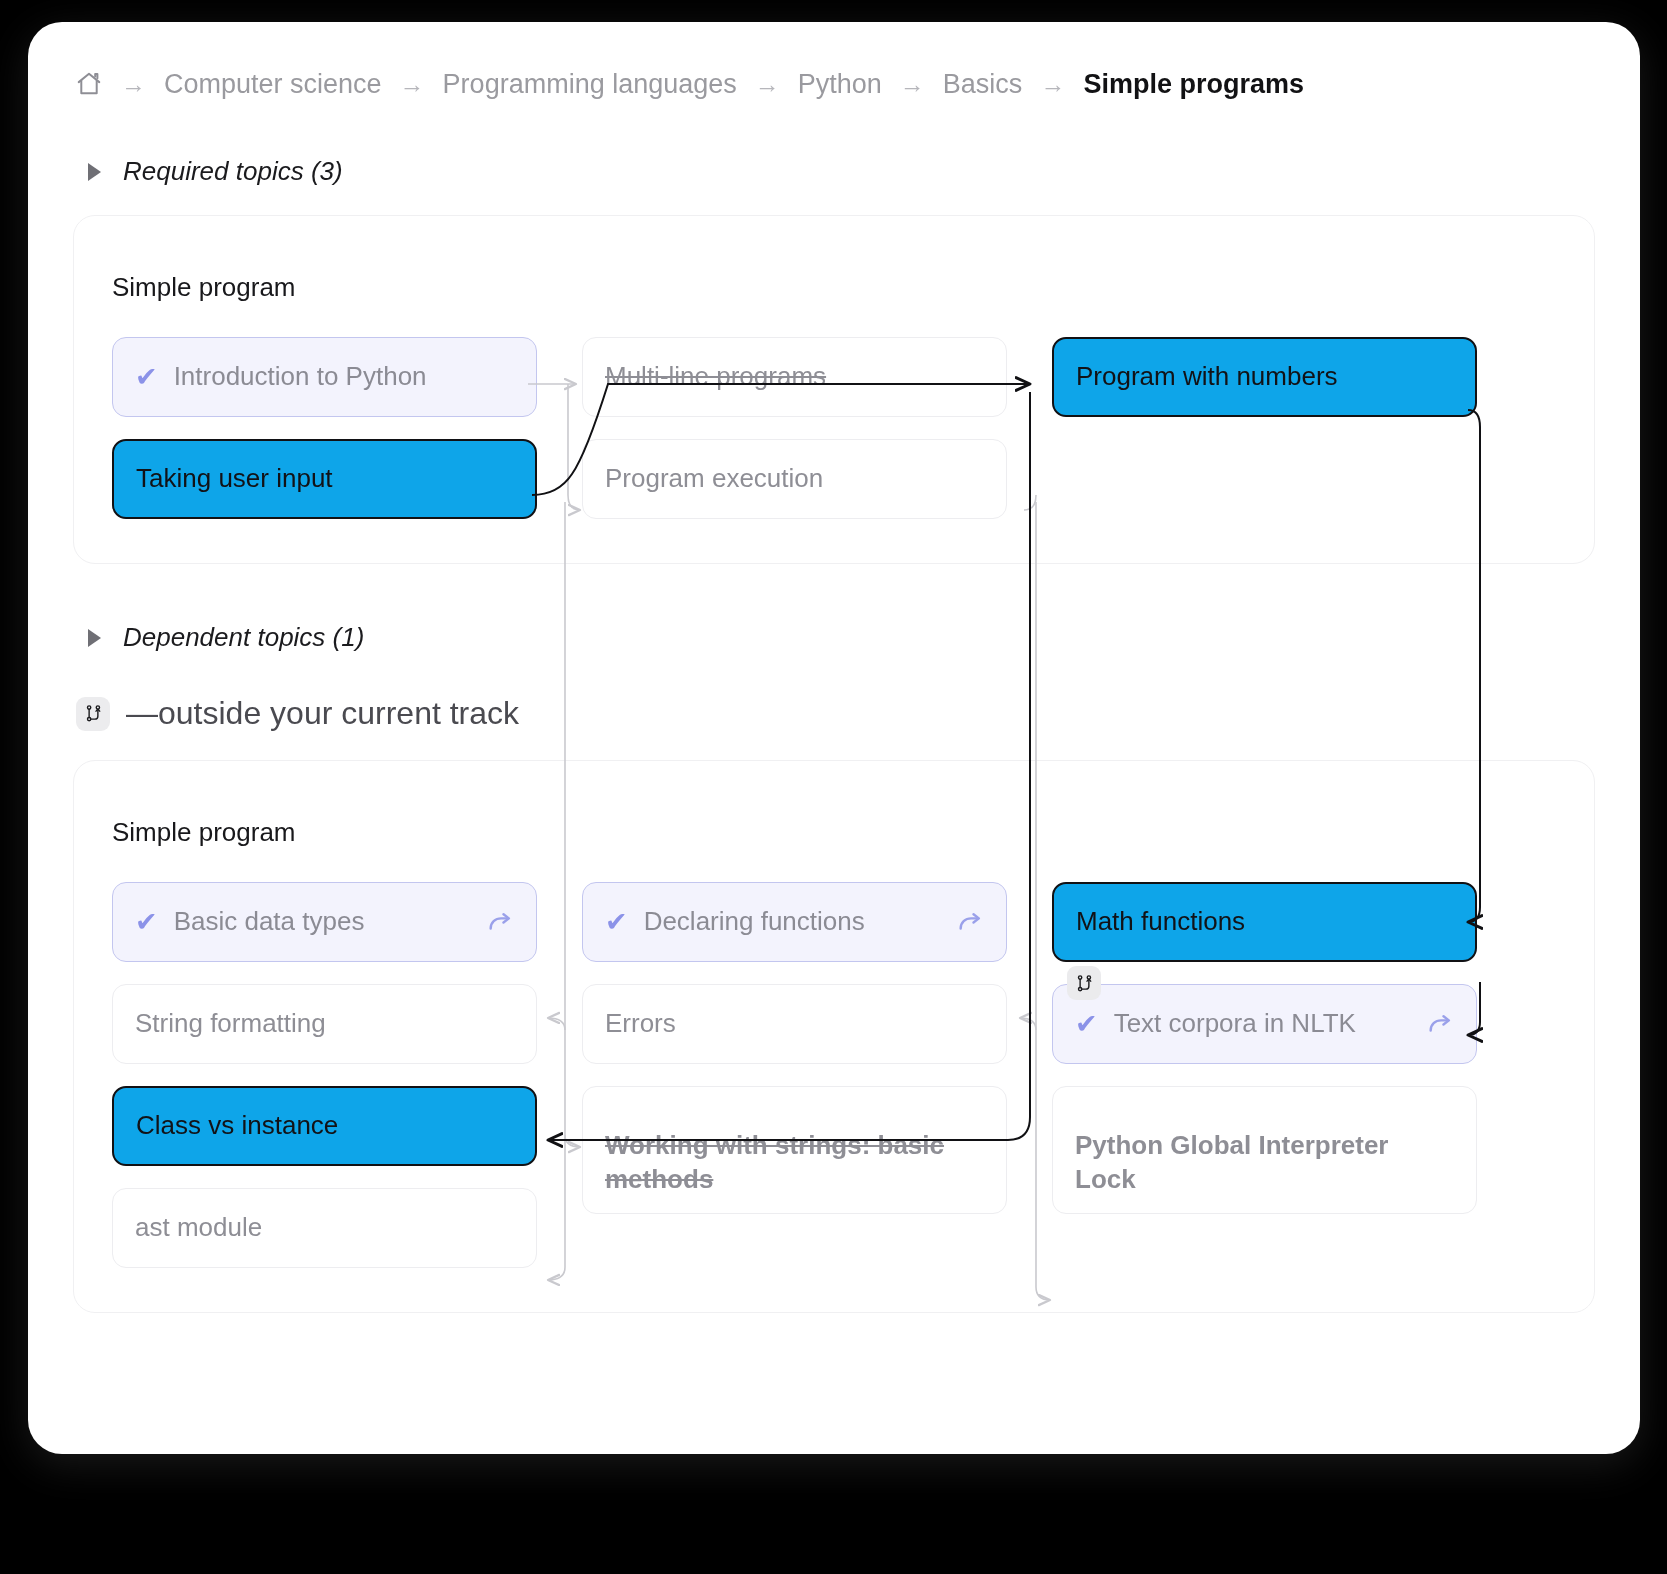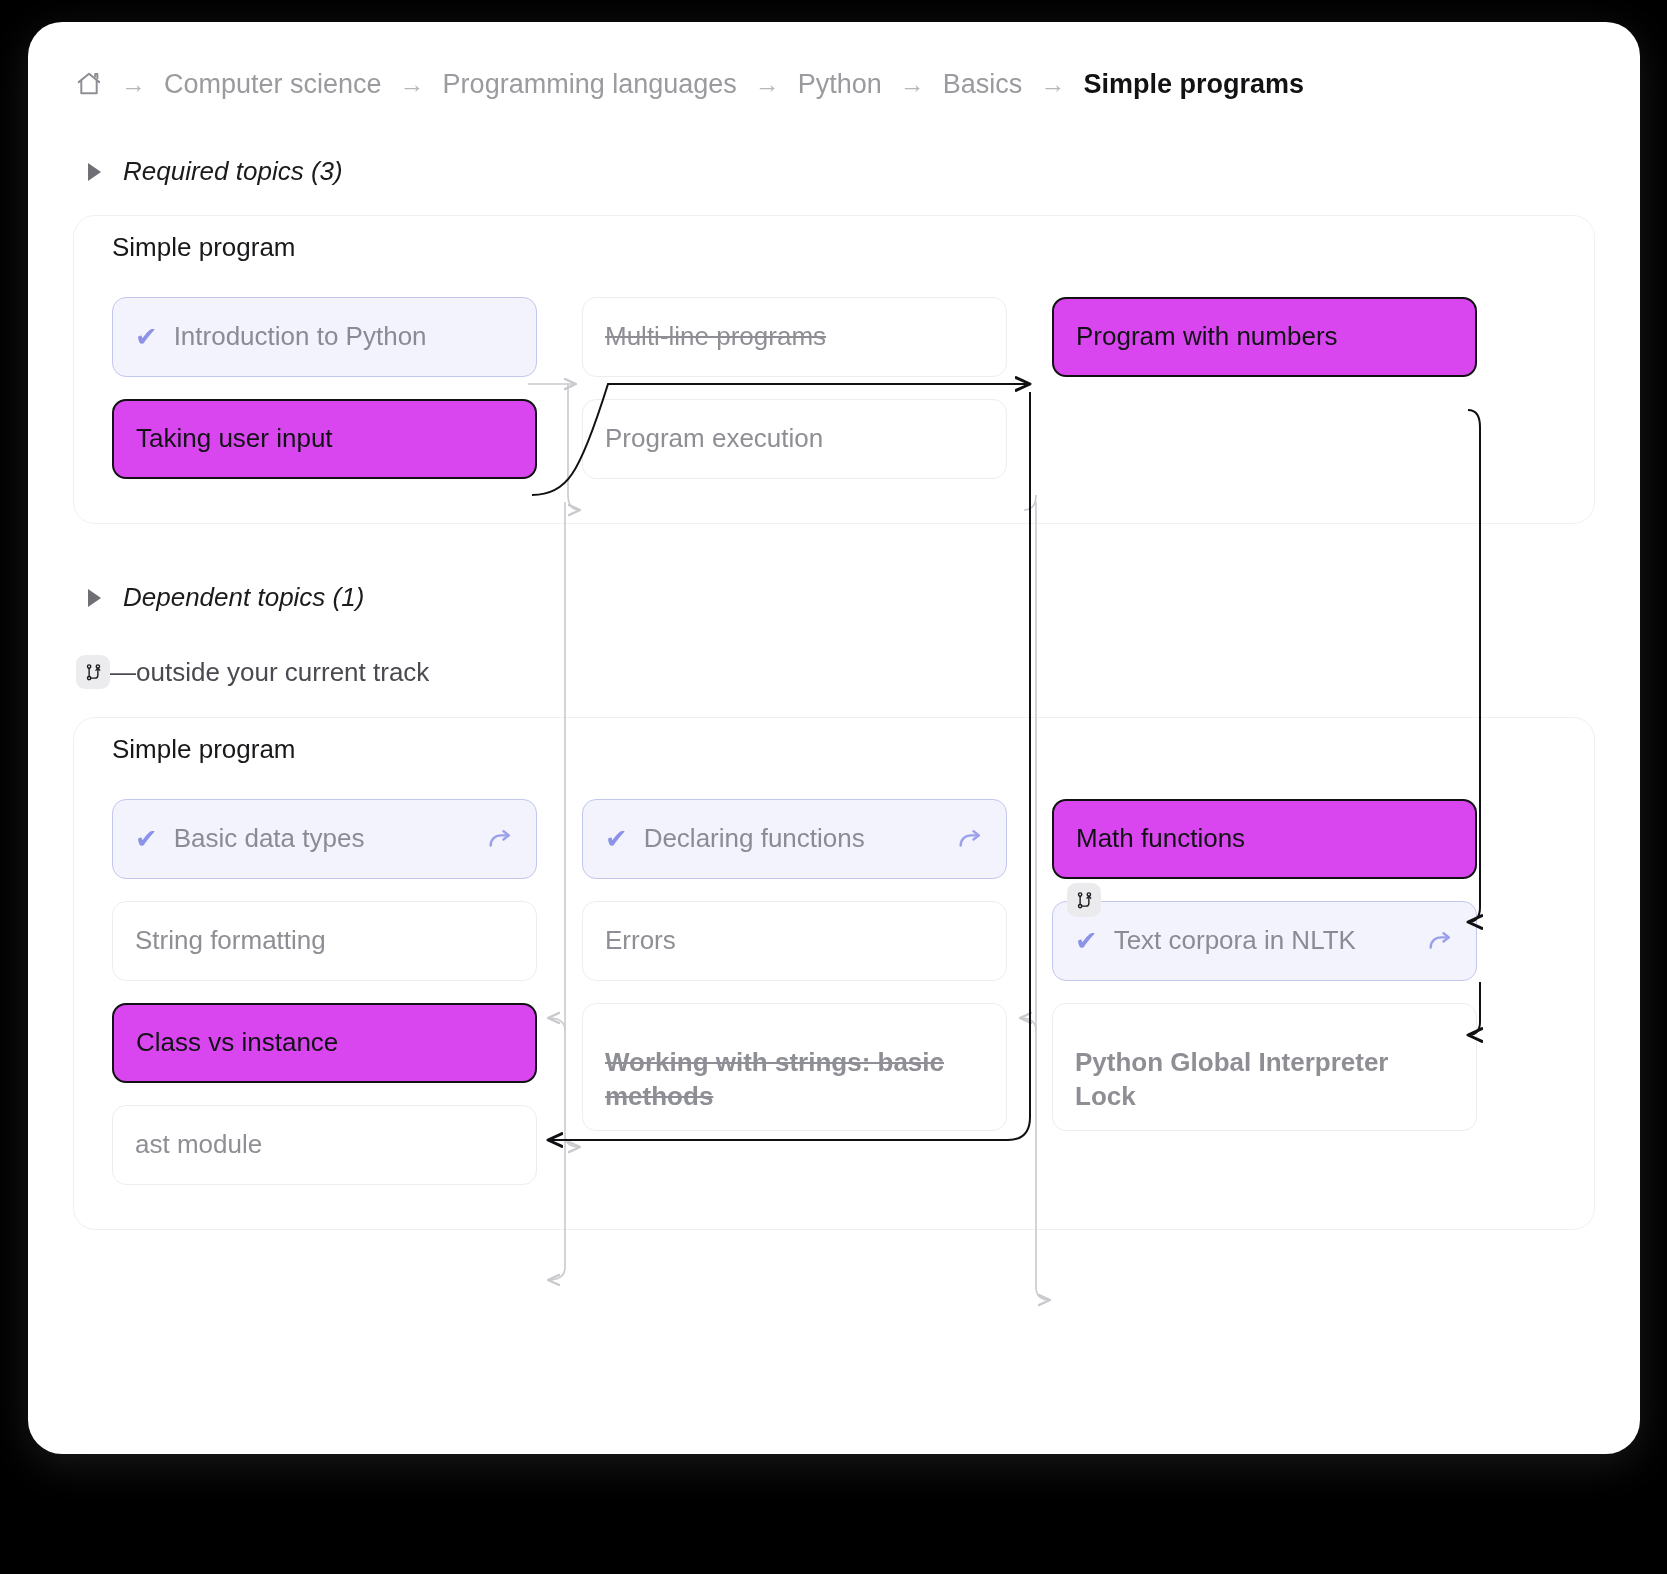--- a/index.html
+++ b/index.html
@@ -44,23 +44,23 @@
   .tri {
     width: 0; height: 0;
     border-left: 13px solid #6f6f75;
     border-top: 9px solid transparent;
     border-bottom: 9px solid transparent;
   }
 
   
   .legend {
     display: flex; align-items: center;
-    gap: 0;
+    gap: 16px;
     margin: 42px 0 0 48px;
-    font-size: 26px;
+    font-size: 32px;
     color: #4a4a50;
   }
   .branch-badge {
     width: 34px; height: 34px;
     background: #ececee;
     border-radius: 9px;
     display: inline-flex; align-items: center; justify-content: center;
     flex: 0 0 auto;
   }
   .branch-badge.float {
@@ -69,21 +69,21 @@
     z-index: 6;
     background: #ebebed;
   }
 
   
   .group {
     position: relative;
     margin: 28px 45px 0 45px;
     border: 1px solid #f0f0f2;
     border-radius: 22px;
-    padding: 16px 38px 44px 38px;
+    padding: 56px 38px 44px 38px;
     background: #ffffff;
   }
   .group-title {
     font-size: 26px;
     color: #18181b;
     margin-bottom: 34px;
   }
   .cols {
     display: grid;
     grid-template-columns: 425px 425px 425px;
@@ -106,21 +106,21 @@
     border: 1.5px solid #ededf0;
     color: #8e8e95;
     z-index: 2;
   }
   .card.done {
     background: #f3f3fd;
     border-color: #c3c6ef;
     color: #8b8b94;
   }
   .card.active {
-    background: #d946ef;
+    background: #0ea5e9;
     border: 2.5px solid #111114;
     color: #121216;
   }
   .card .label { flex: 1 1 auto; line-height: 1.3; }
   .card.strike .label { text-decoration: line-through; text-decoration-thickness: 1.6px; }
   .check { color: #8b92e8; font-size: 27px; line-height: 1; flex: 0 0 auto; }
   .redo { color: #9aa0ea; flex: 0 0 auto; display: inline-flex; }
   .card.tall { min-height: 128px; align-items: flex-end; font-weight: bold; }
 
   

